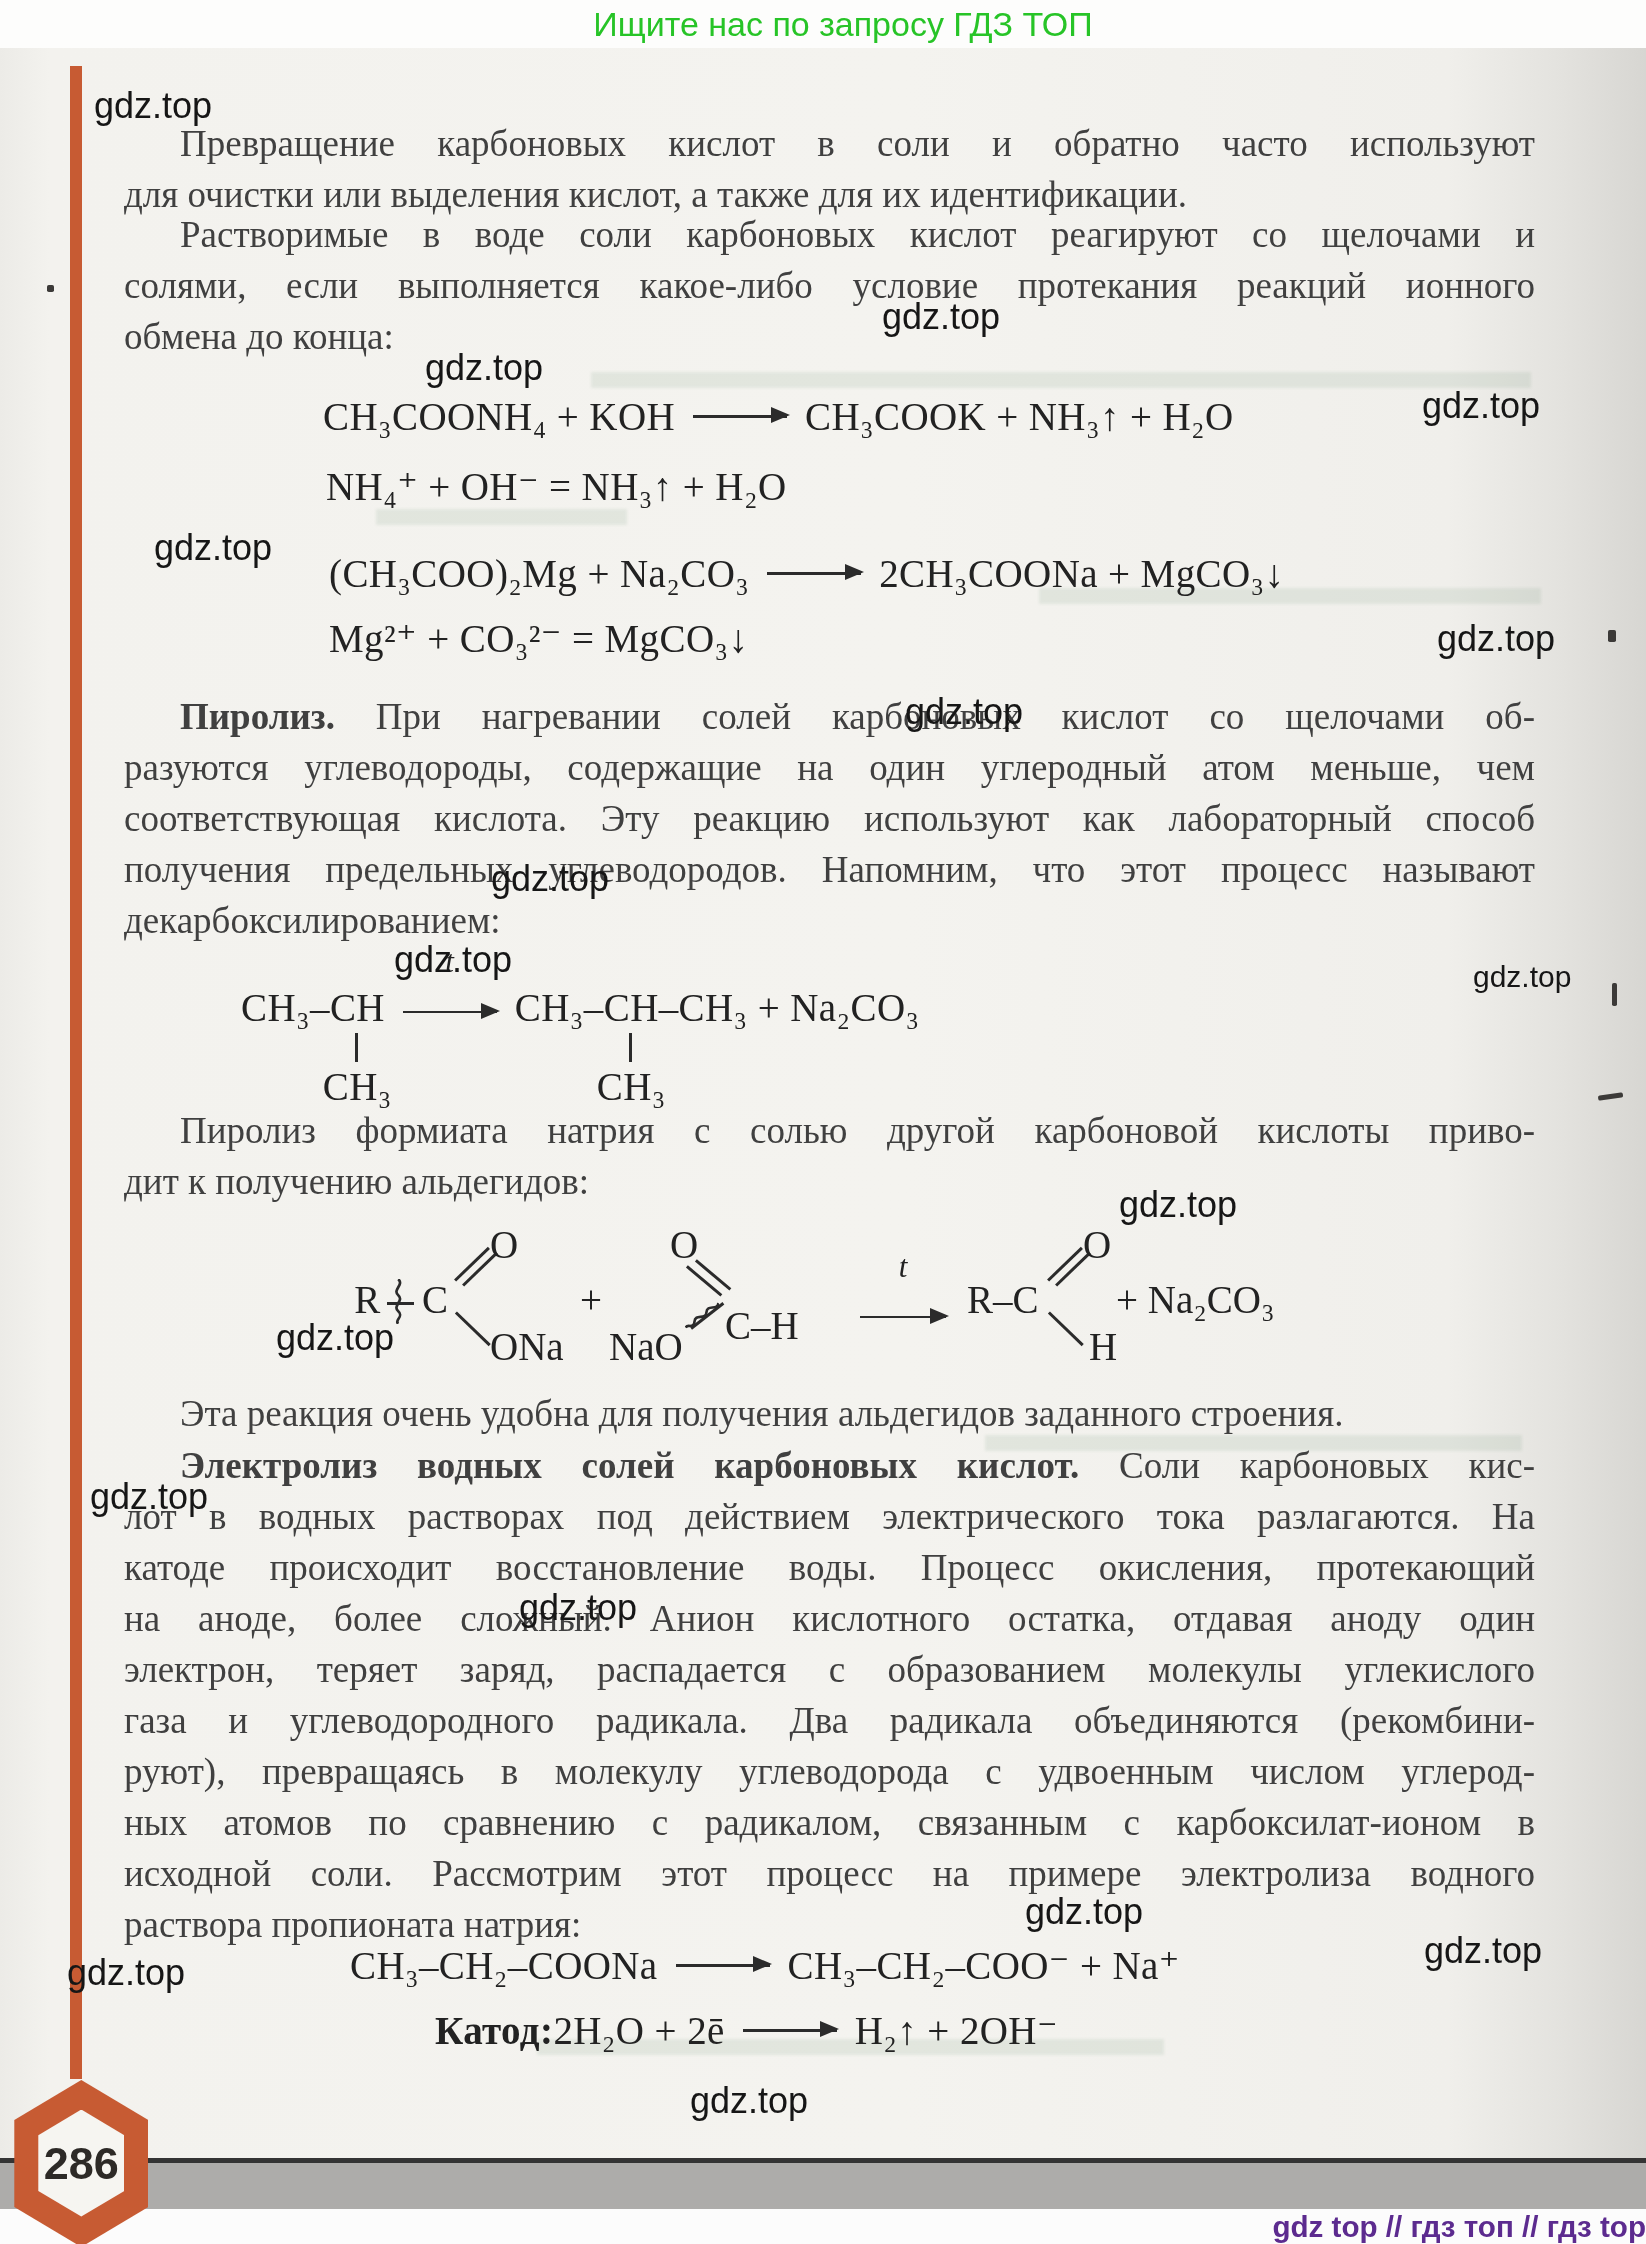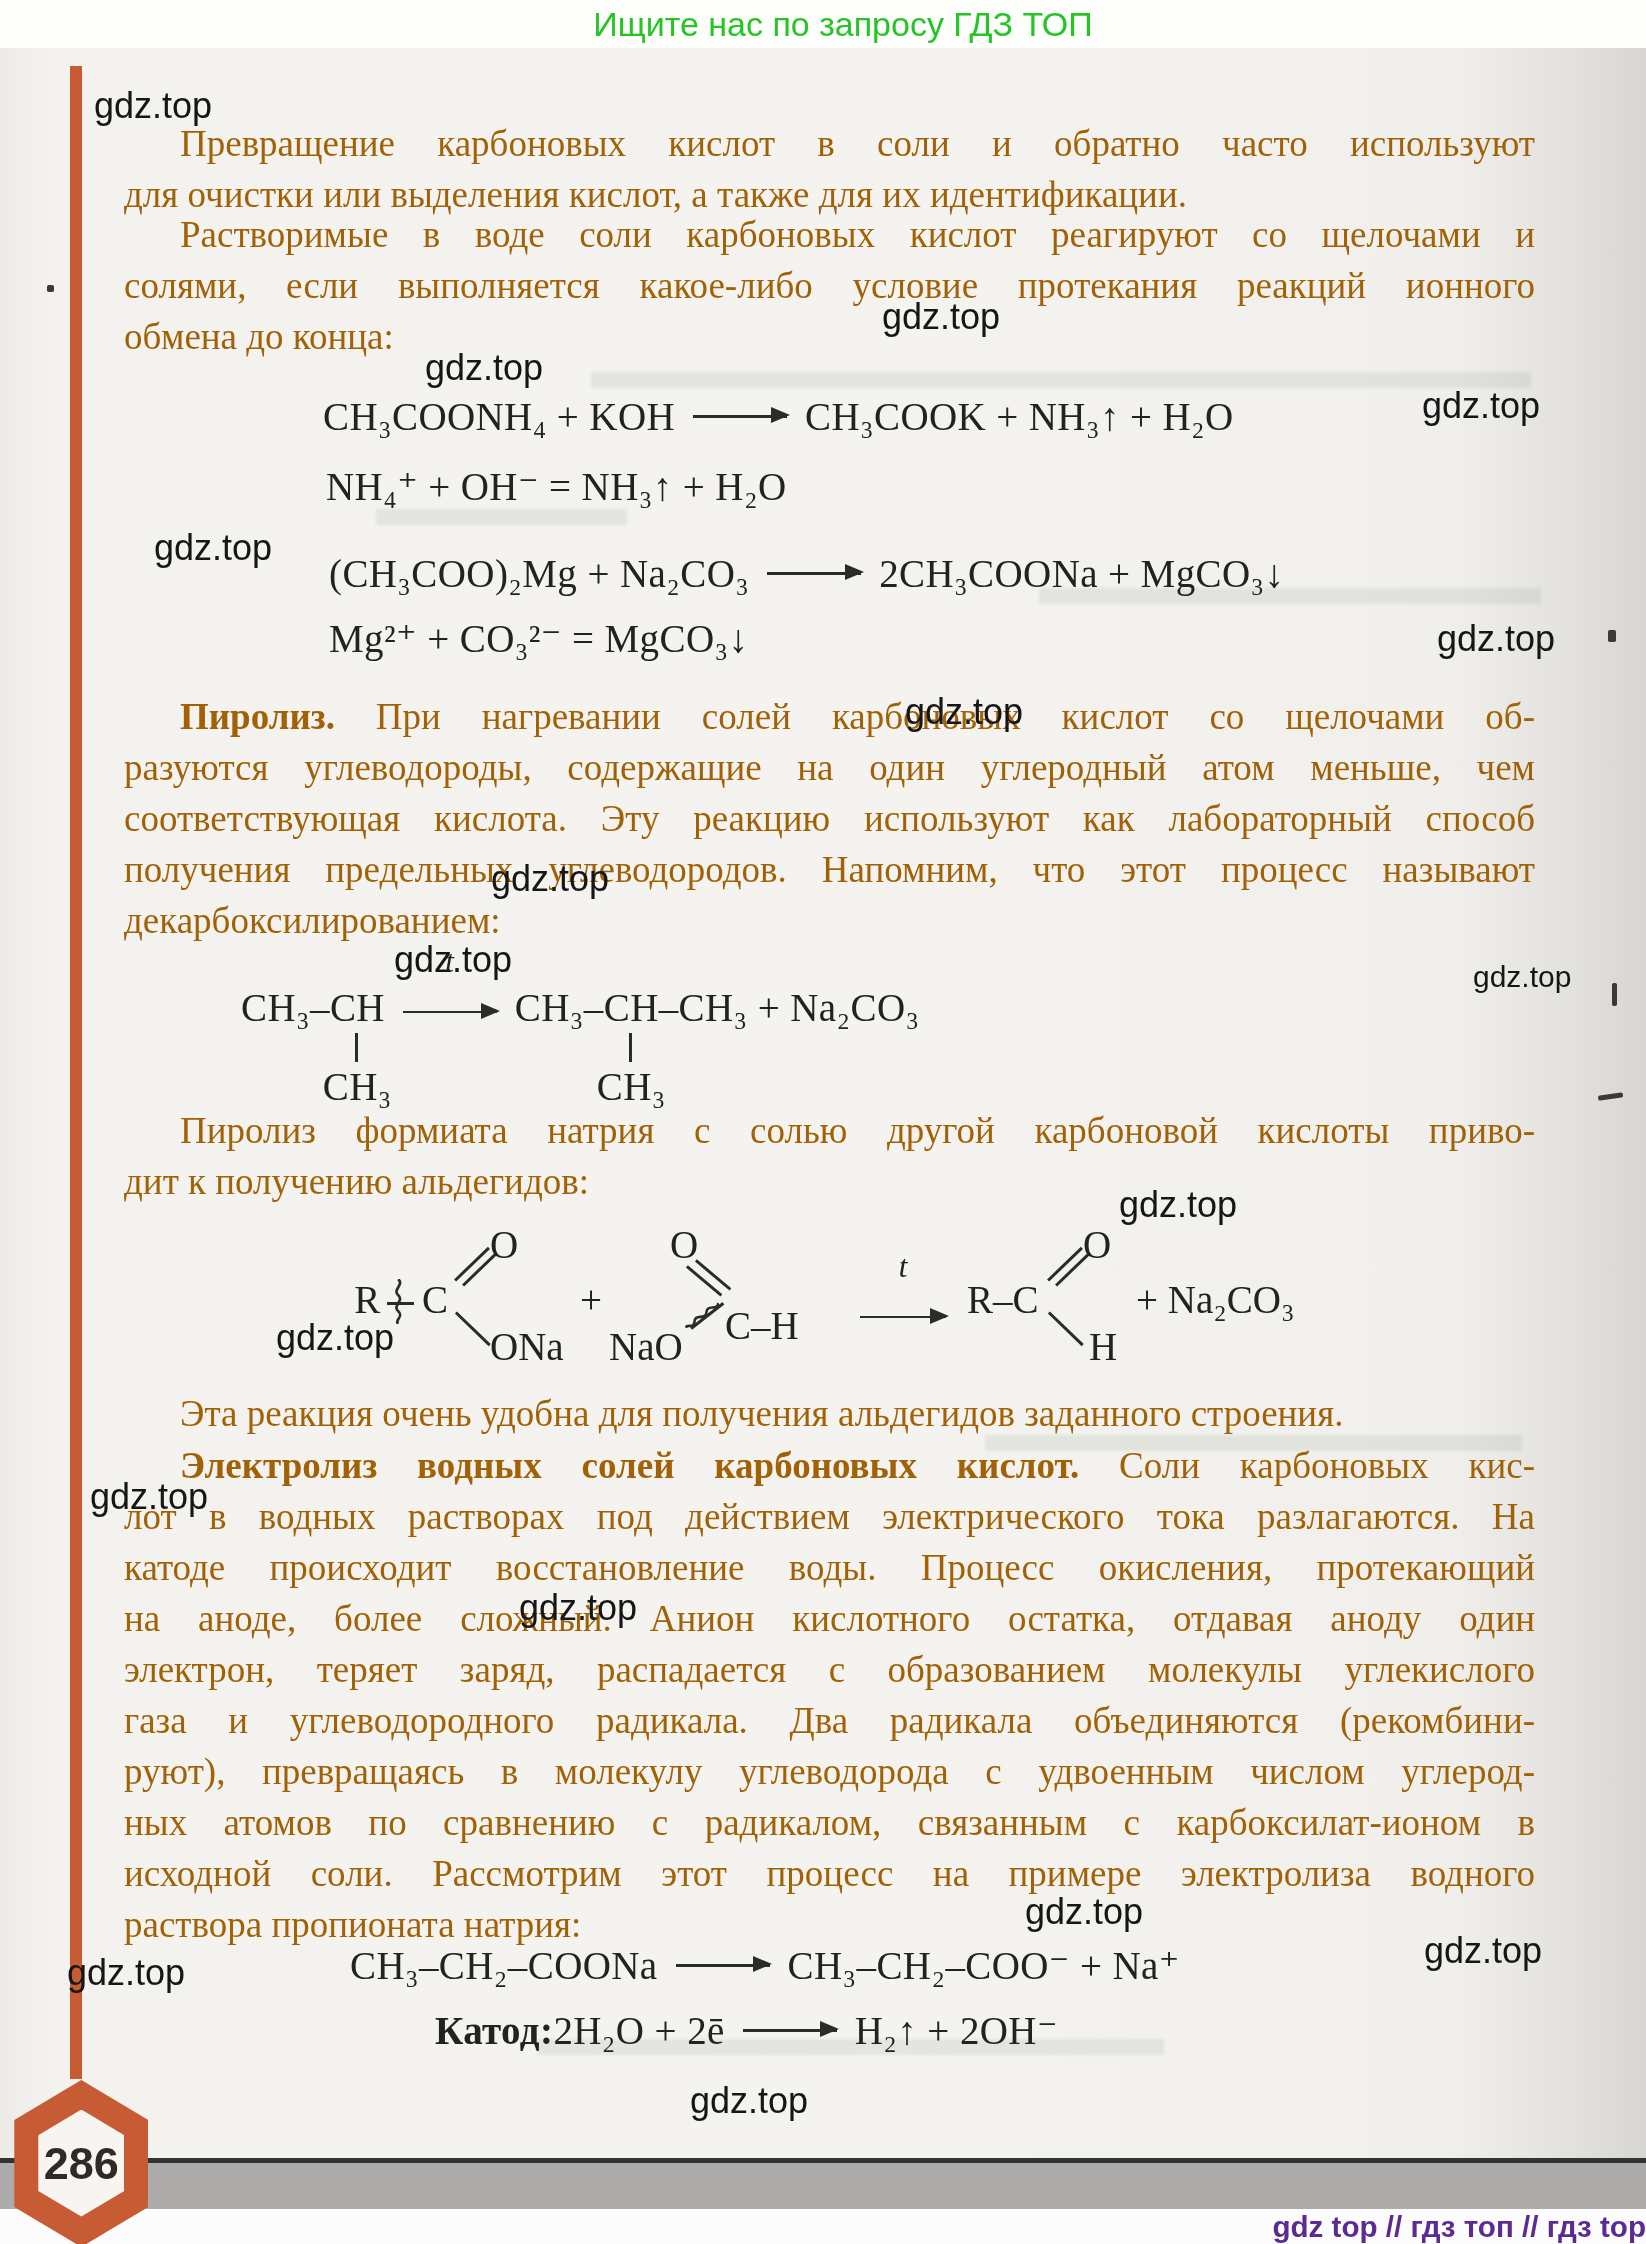--- a/index.html
+++ b/index.html
@@ -31,21 +31,21 @@
   .vline{position:absolute;left:70px;top:66px;width:11.6px;height:2013px;background:#c75b33;z-index:30;}
   .hexwrap{position:absolute;left:14.3px;top:2080px;width:134px;height:167px;z-index:50;}
   .hexout{position:absolute;left:0;top:0;width:134px;height:167px;background:#c75b33;
           clip-path:polygon(50% 0%,100% 24%,100% 76%,50% 100%,0% 76%,0% 24%);}
   .hexin{position:absolute;left:24px;top:29.6px;width:86px;height:107px;background:#f6f5f1;
          clip-path:polygon(50% 0%,100% 24%,100% 76%,50% 100%,0% 76%,0% 24%);}
   .hexnum{position:absolute;left:0;top:0;width:134px;height:167px;display:flex;align-items:center;justify-content:center;
           font-family:"Liberation Sans","DejaVu Sans",sans-serif;font-size:45px;font-weight:bold;color:#2d2a27;}
 
   
-  .para{position:absolute;left:124px;width:1411px;color:#a16207;
+  .para{position:absolute;left:124px;width:1411px;color:#404040;
         font-size:37px;line-height:51px;z-index:20;}
   .jline{text-align:justify;text-align-last:justify;white-space:normal;}
   .jline.short{text-align-last:left;}
   .jline.ind{text-indent:56px;}
   .bh{font-weight:bold;}
 
   
   .eq{position:absolute;display:flex;align-items:center;white-space:nowrap;
       font-size:39px;color:#222;letter-spacing:0.4px;z-index:20;}
   .arr{position:relative;display:inline-block;width:94px;height:2.7px;background:#2b2b2b;
@@ -186,21 +186,21 @@
     <span class="arr" style="width:86px;"></span>
   </span>
 
   <span class="at" style="left:627px;top:59px;">R–C</span>
   <span class="bond" style="left:708px;top:61px;width:47px;transform:rotate(-44deg);"></span>
   <span class="bond" style="left:716px;top:66px;width:47px;transform:rotate(-44deg);"></span>
   <span class="at" style="left:743px;top:3.6px;">O</span>
   <span class="bond" style="left:709px;top:93px;width:47px;transform:rotate(44deg);"></span>
   <span class="at" style="left:749px;top:106px;">H</span>
 
-  <span class="at" style="left:796px;top:59px;">+ Na₂CO₃</span>
+  <span class="at" style="left:776px;top:59px;">+ Na₂CO₃</span>
 </div>
 
 <div class="para" style="top:1388px;">
   <div class="jline ind short">Эта реакция очень удобна для получения альдегидов заданного строения.</div>
 </div>
 
 <div class="para" style="top:1440px;">
   <div class="jline ind"><b class="bh">Электролиз водных солей карбоновых кислот.</b><span> Соли карбоновых кис-</span></div>
   <div class="jline">лот в водных растворах под действием электрического тока разлагаются. На</div>
   <div class="jline">катоде происходит восстановление воды. Процесс окисления, протекающий</div>

